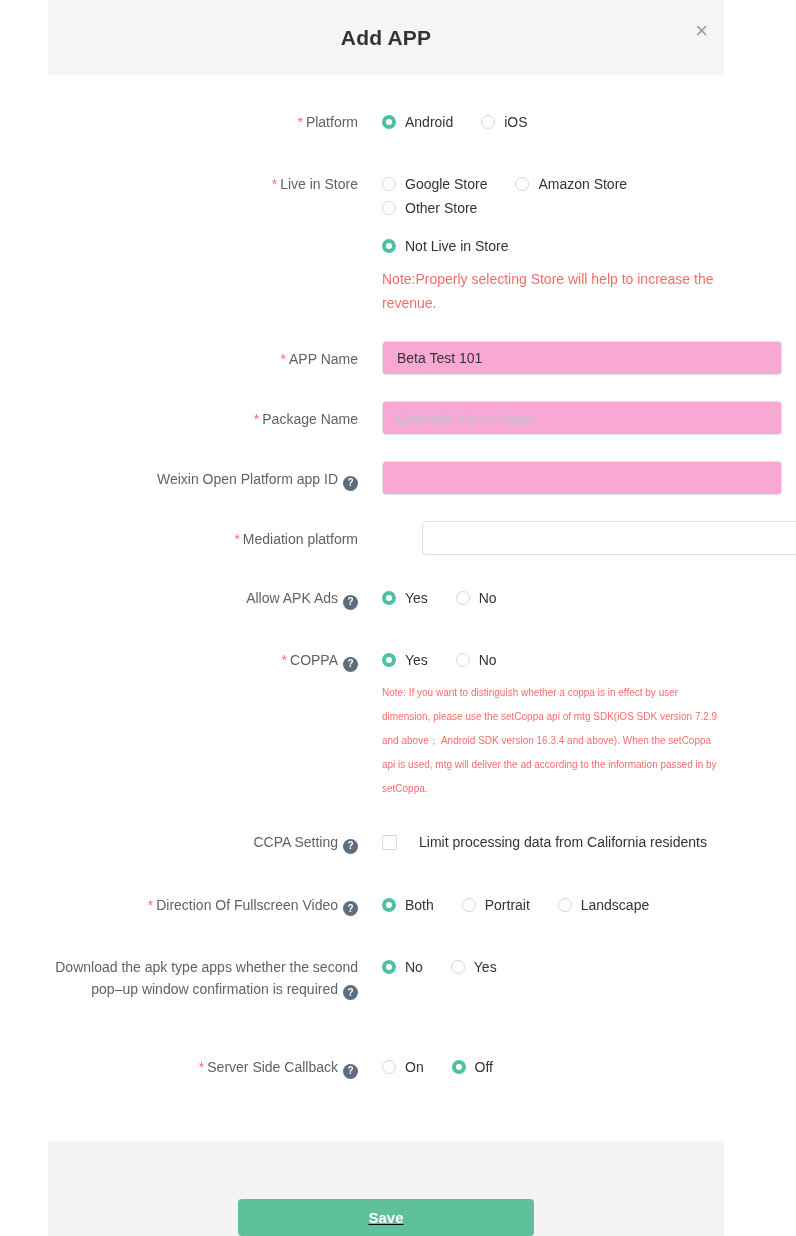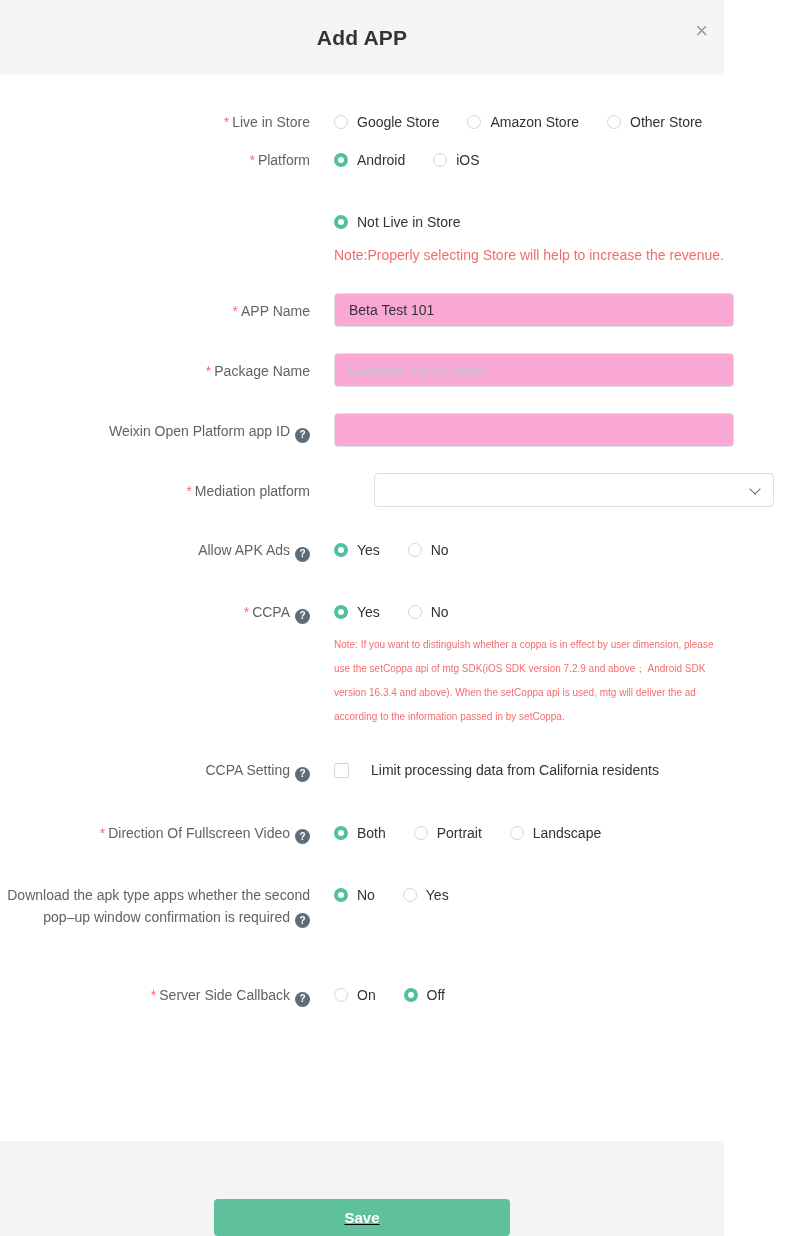--- a/index.html
+++ b/index.html
@@ -8,21 +8,21 @@
     --note_red: #f56c6c;
     --header_bg: #f5f5f5;
     --footer_bg: #f4f4f4;
   }
   * { margin: 0; padding: 0; box-sizing: border-box; }
   body {
     font-family: "Liberation Sans", sans-serif;
     background: #fff;
     width: 796px;
   }
-  .dialog { width: 724px; }
+  .dialog { width: 724px; padding-left: 48px; }
 
   
   .header {
     height: 75px;
     background: var(--header_bg);
     position: relative;
     display: flex;
     align-items: center;
     justify-content: center;
   }
@@ -171,52 +171,52 @@
 
 <div class="dialog">
 
   <div class="header">
     <div class="title">Add APP</div>
     <span class="close">×</span>
   </div>
 
   <div class="body">
 
+    <div class="row mb38">
+      <div class="lbl">
+        <span class="req">*</span><span>Platform</span>
+      </div>
+      <div class="ctl">
+        <label class="radio">
+          <span class="rb on"></span>
+          <span class="rl">Android</span>
+        </label>
+        <label class="radio">
+          <span class="rb"></span>
+          <span class="rl">iOS</span>
+        </label>
+      </div>
+    </div>
+
     <div class="row mb14">
       <div class="lbl">
         <span class="req">*</span><span>Live in Store</span>
       </div>
       <div class="ctl">
         <label class="radio">
           <span class="rb"></span>
           <span class="rl">Google Store</span>
         </label>
         <label class="radio">
           <span class="rb"></span>
           <span class="rl">Amazon Store</span>
         </label>
         <label class="radio">
           <span class="rb"></span>
           <span class="rl">Other Store</span>
-        </label>
-      </div>
-    </div>
-
-    <div class="row mb38">
-      <div class="lbl">
-        <span class="req">*</span><span>Platform</span>
-      </div>
-      <div class="ctl">
-        <label class="radio">
-          <span class="rb on"></span>
-          <span class="rl">Android</span>
-        </label>
-        <label class="radio">
-          <span class="rb"></span>
-          <span class="rl">iOS</span>
         </label>
       </div>
     </div>
 
     <div class="row mb8">
       <div class="lbl"></div>
       <div class="ctl">
         <label class="radio">
           <span class="rb on"></span>
           <span class="rl">Not Live in Store</span>
@@ -279,21 +279,21 @@
         </label>
         <label class="radio">
           <span class="rb"></span>
           <span class="rl">No</span>
         </label>
       </div>
     </div>
 
     <div class="row mb30">
       <div class="lbl">
-        <span class="req">*</span><span>CCPA</span><span class="help">?</span>
+        <span class="req">*</span><span>COPPA</span><span class="help">?</span>
       </div>
       <div class="ctl">
         <div>
           <label class="radio">
             <span class="rb on"></span>
             <span class="rl">Yes</span>
           </label>
           <label class="radio">
             <span class="rb"></span>
             <span class="rl">No</span>

